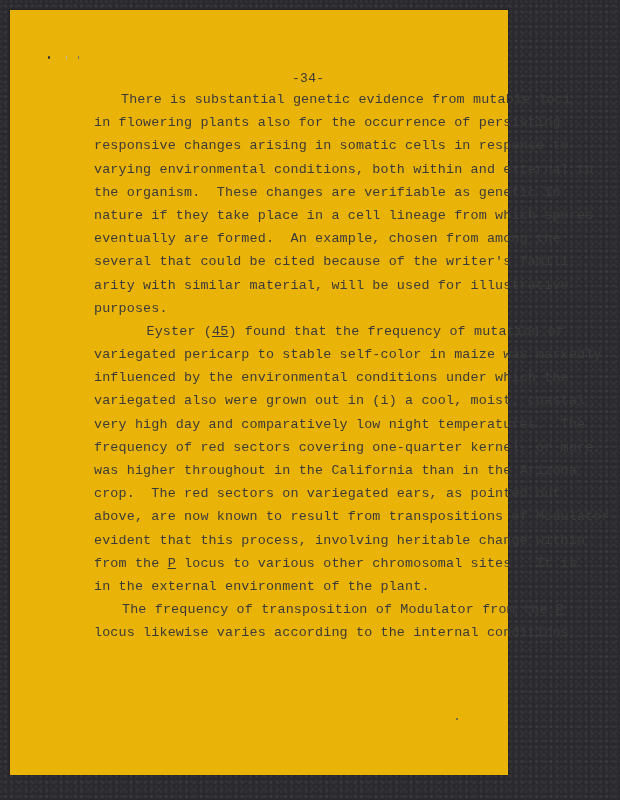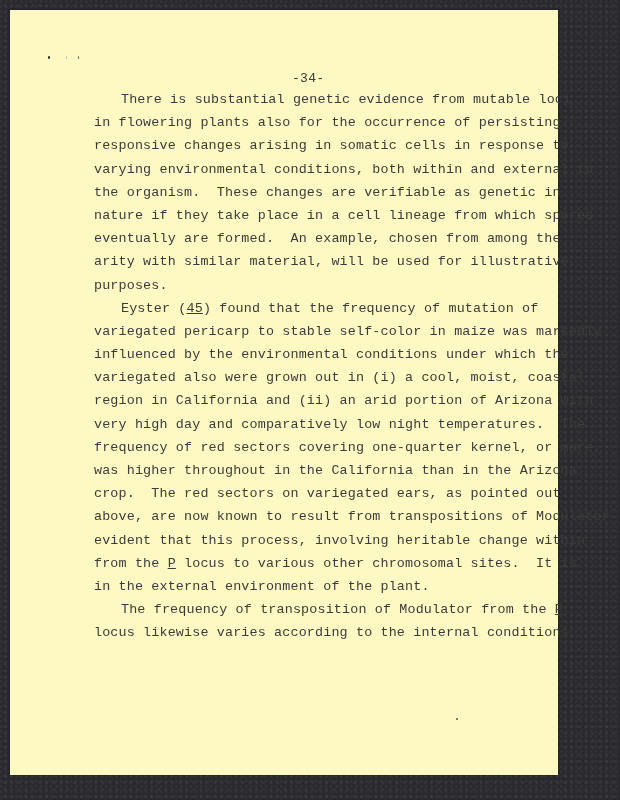--- a/index.html
+++ b/index.html
@@ -15,23 +15,23 @@
         radial-gradient(circle at 20% 30%, rgba(255,255,255,0.04) 0 1px, transparent 2px),
         radial-gradient(circle at 70% 80%, rgba(255,255,255,0.05) 0 1px, transparent 2px);
       background-size: 5px 5px, 7px 7px;
       position: relative;
       font-family: "Liberation Mono", "DejaVu Sans Mono", monospace;
     }
     .page {
       position: absolute;
       left: 10px;
       top: 10px;
-      width: 548px;
+      width: 498px;
       height: 765px;
-      background: #fef9c3;
+      background: #eab308;
       box-shadow: 0 0 2px rgba(0,0,0,0.5);
       text-decoration: underline;
     }
     .mark {
       position: absolute;
       top: 46px;
       width: 2px;
       height: 3px;
       background: #444;
       border-radius: 1px;
@@ -54,21 +54,21 @@
       width: 470px;
       font-size: 13.4px;
       line-height: 23.2px;
       color: #3b3b3b;
       letter-spacing: 0.15px;
     }
     .line {
       white-space: pre;
       height: 23.2px;
     }
-    .indent { padding-left: 27px; }
+    .indent { padding-left: 27px; text-align: right; }
     .u { text-decoration: underline; }
     .dot {
       position: absolute;
       left: 446px;
       top: 708px;
       width: 2px;
       height: 2px;
       background: #555;
       border-radius: 1px;
     }
@@ -86,30 +86,30 @@
   <div class="body-text">
 
     <div>
       <div class="line indent">There is substantial genetic evidence from mutable loci</div>
       <div class="line">in flowering plants also for the occurrence of persisting</div>
       <div class="line">responsive changes arising in somatic cells in response to</div>
       <div class="line">varying environmental conditions, both within and external to</div>
       <div class="line">the organism.  These changes are verifiable as genetic in</div>
       <div class="line">nature if they take place in a cell lineage from which spores</div>
       <div class="line">eventually are formed.  An example, chosen from among the</div>
+      <div class="line">several that could be cited because of the writer's famili-</div>
       <div class="line">arity with similar material, will be used for illustrative</div>
       <div class="line">purposes.</div>
     </div>
 
     <div>
       <div class="line indent"><span>Eyster (</span><span class="u">45</span><span>) found that the frequency of mutation of</span></div>
       <div class="line">variegated pericarp to stable self-color in maize was markedly</div>
       <div class="line">influenced by the environmental conditions under which the</div>
       <div class="line">variegated also were grown out in (i) a cool, moist, coastal</div>
-      <div class="line">region in California and (ii) an arid portion of Arizona with</div>
       <div class="line">very high day and comparatively low night temperatures.  The</div>
       <div class="line">frequency of red sectors covering one-quarter kernel, or more,</div>
       <div class="line">was higher throughout in the California than in the Arizona</div>
       <div class="line">crop.  The red sectors on variegated ears, as pointed out</div>
       <div class="line">above, are now known to result from transpositions of Modulator</div>
       <div class="line">evident that this process, involving heritable change within</div>
       <div class="line"><span>from the </span><span class="u">P</span><span> locus to various other chromosomal sites.  It is</span></div>
       <div class="line">in the external environment of the plant.</div>
     </div>
 

